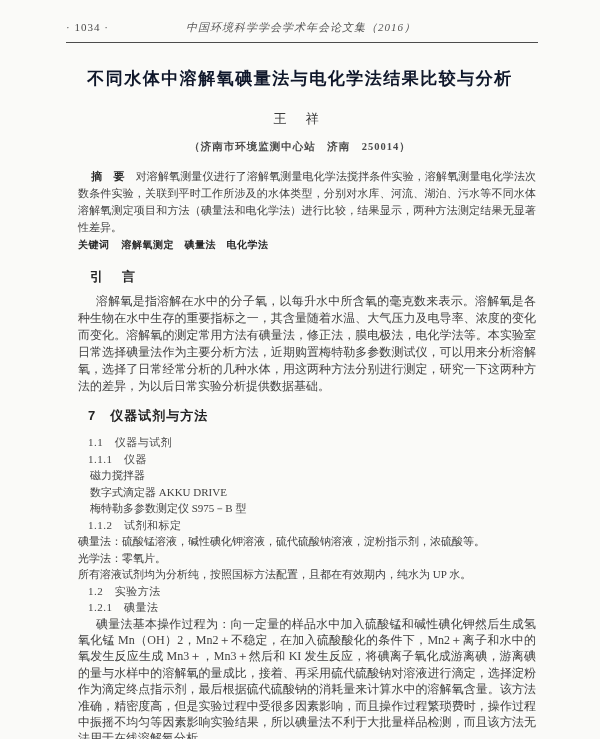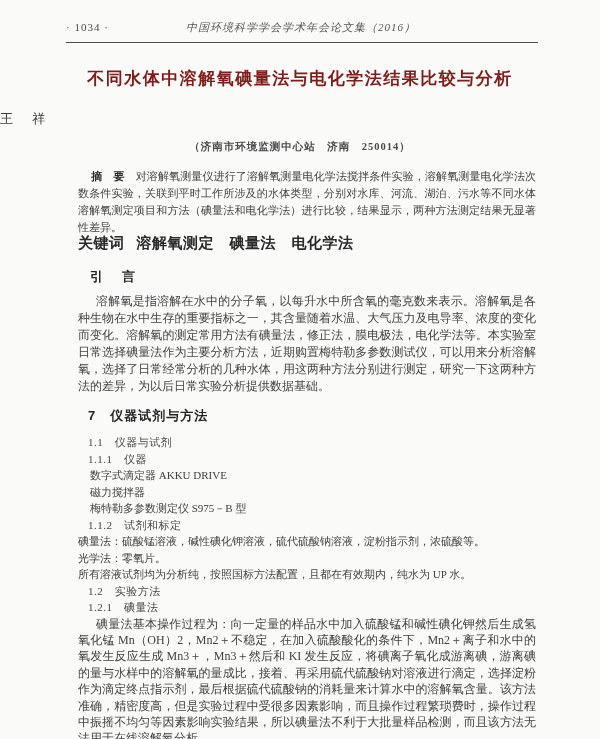--- a/index.html
+++ b/index.html
@@ -22,45 +22,45 @@
   .proceedings{flex:1;text-align:center;font-style:italic;letter-spacing:1px;color:#555;}
   .head-rule{
     margin:7px 62px 0 66px;height:0;
     border-top:1.6px solid #4c4c4c;
   }
 
   
   .article-title{
     margin:24px 40px 0 40px;text-align:center;
     font-family:"Liberation Sans","DejaVu Sans",sans-serif;
-    font-weight:bold;font-size:17px;letter-spacing:1.5px;color:#7f1d1d;
+    font-weight:bold;font-size:17px;letter-spacing:1.5px;color:#0f172a;
   }
   .author{
-    margin-top:20px;text-align:left;
+    margin-top:20px;text-align:center;
     font-size:13px;letter-spacing:8px;color:#3a3a3a;
   }
   .affiliation{
     margin-top:12px;text-align:center;
     font-size:10.5px;letter-spacing:1px;color:#4a4a4a;font-weight:bold;
   }
 
   
   .abstract{
     margin:14px 64px 0 78px;
     font-size:11px;line-height:17px;text-align:justify;
     text-indent:1.2em;color:#424242;
   }
   .label-hei{
     font-family:"Liberation Sans","DejaVu Sans",sans-serif;
     font-weight:bold;color:#2a2a2a;
   }
   .keywords-line{
     margin:0 64px 0 78px;
-    font-size:15px;line-height:17px;
-    font-family:Liberation Mono, monospace;
+    font-size:10px;line-height:17px;
+    font-family:Liberation Serif, serif;
     font-weight:bold;color:#2a2a2a;letter-spacing:0.5px;
   }
   .keywords-line .kw{margin-left:12px;}
 
   
   .section-head{
     margin:15px 64px 0 90px;
     font-family:"Liberation Sans","DejaVu Sans",sans-serif;
     font-weight:bold;font-size:13px;letter-spacing:3px;color:#242424;
   }
@@ -114,22 +114,22 @@
 
   <div class="section-head">引　言</div>
 
   <p class="body-par">溶解氧是指溶解在水中的分子氧，以每升水中所含氧的毫克数来表示。溶解氧是各种生物在水中生存的重要指标之一，其含量随着水温、大气压力及电导率、浓度的变化而变化。溶解氧的测定常用方法有碘量法，修正法，膜电极法，电化学法等。本实验室日常选择碘量法作为主要分析方法，近期购置梅特勒多参数测试仪，可以用来分析溶解氧，选择了日常经常分析的几种水体，用这两种方法分别进行测定，研究一下这两种方法的差异，为以后日常实验分析提供数据基础。</p>
 
   <div class="section-head numbered" style="margin-top:12px;margin-left:88px">7　仪器试剂与方法</div>
 
   <div class="sub-head first">1.1　仪器与试剂</div>
   <div class="sub-head">1.1.1　仪器</div>
 
+  <div class="plain-line">磁力搅拌器</div>
   <div class="plain-line">数字式滴定器 AKKU DRIVE</div>
-  <div class="plain-line">磁力搅拌器</div>
   <div class="plain-line">梅特勒多参数测定仪 S975－B 型</div>
 
   <div class="sub-head">1.1.2　试剂和标定</div>
 
   <div class="flush-line">碘量法：硫酸锰溶液，碱性碘化钾溶液，硫代硫酸钠溶液，淀粉指示剂，浓硫酸等。</div>
   <div class="flush-line">光学法：零氧片。</div>
   <div class="flush-line">所有溶液试剂均为分析纯，按照国标方法配置，且都在有效期内，纯水为 UP 水。</div>
 
   <div class="sub-head">1.2　实验方法</div>
   <div class="sub-head">1.2.1　碘量法</div>

